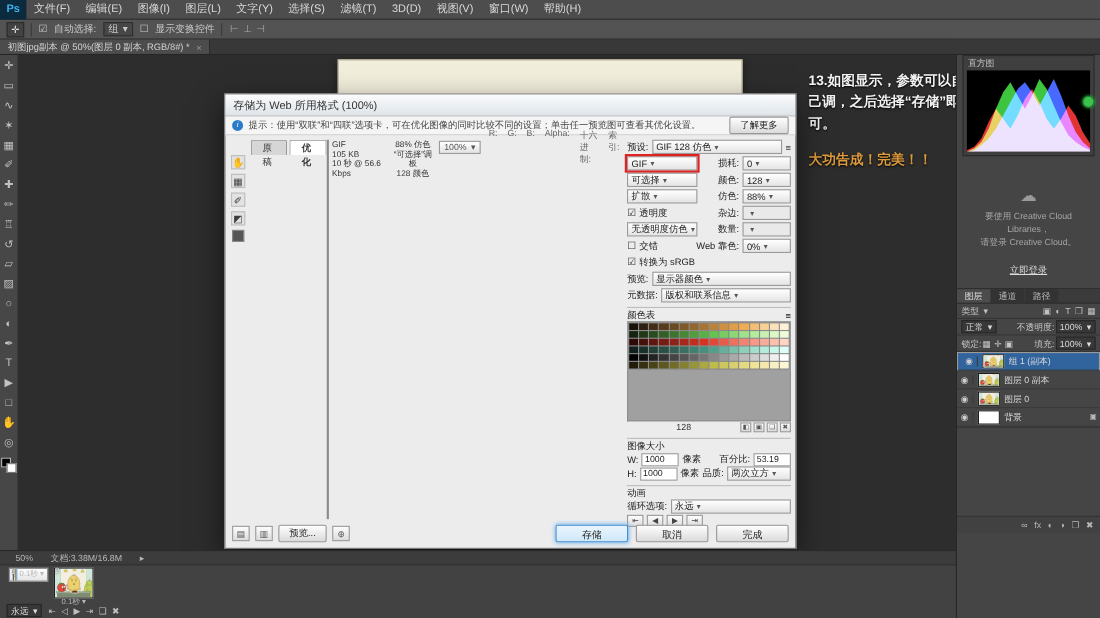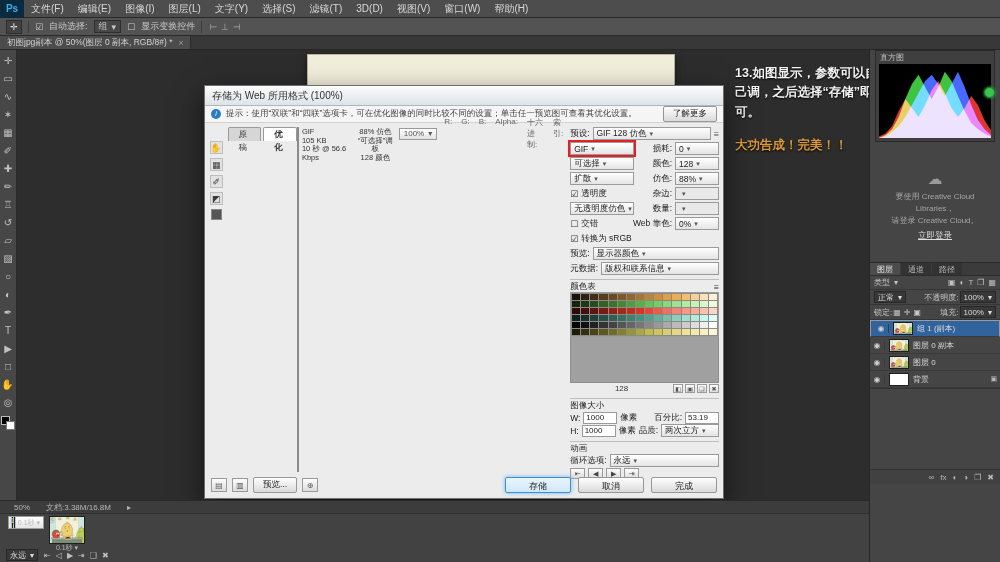--- a/index.html
+++ b/index.html
@@ -91,21 +91,21 @@
   
   .rightcol{position:absolute;left:869px;top:36px;width:131px;height:526px;background:#454545;border-left:1px solid #262626;}
   .rp-strip{height:12px;display:flex;align-items:center;justify-content:space-between;padding:0 5px;color:#9f9f9f;font-size:8px;background:#3d3d3d;border-bottom:1px solid #2b2b2b;}
   .hist-panel{position:absolute;top:14px;left:5px;right:5px;height:92px;background:#3f3f3f;border:1px solid #2a2a2a;}
   .hist-head{height:12px;display:flex;align-items:center;gap:4px;padding:0 4px;color:#c4c4c4;font-size:8px;}
   .hist-body{position:absolute;left:3px;right:3px;top:13px;bottom:3px;background:#000;}
   .hist-body svg{width:100%;height:100%;}
   .green-dot{position:absolute;right:-1px;top:36px;width:11px;height:11px;border-radius:50%;background:#3cc24e;border:1px solid #1c7a28;box-shadow:0 0 3px #2ec040;}
   .cc-panel{position:absolute;top:132px;left:8px;right:8px;text-align:center;color:#a6a6a6;font-size:8px;line-height:1.5;}
   .cc-cloud{font-size:15px;color:#9a9a9a;}
-  .cc-link{display:inline-block;margin-top:2px;color:#dcdcdc;text-decoration:underline;font-size:8.5px;}
+  .cc-link{display:inline-block;margin-top:12px;color:#dcdcdc;text-decoration:underline;font-size:8.5px;}
   .layers-panel{position:absolute;top:226px;left:0;right:0;height:222px;background:#454545;border-top:1px solid #2a2a2a;}
   .lp-tabs{height:13px;display:flex;gap:1px;background:#3b3b3b;border-bottom:1px solid #2c2c2c;font-size:8px;color:#bbb;}
   .lp-tab{padding:0 7px;line-height:13px;background:#333;}
   .lp-tab.on{background:#4c4c4c;color:#e4e4e4;}
   .lp-filter{height:14px;display:flex;align-items:center;gap:4px;padding:0 4px;color:#c2c2c2;font-size:8px;border-bottom:1px solid #353535;}
   .lp-blend,.lp-lock{height:15px;display:flex;align-items:center;gap:1px;padding:0 4px;color:#c6c6c6;font-size:8px;border-bottom:1px solid #353535;}
   .dsel{background:#383838;border:1px solid #272727;color:#ddd;height:12px;display:flex;align-items:center;gap:4px;padding:0 3px;font-size:8px;}
   .lp-rows{border-bottom:1px solid #353535;}
   .lp-row{height:17px;display:flex;align-items:center;gap:4px;border-bottom:1px solid #3a3a3a;color:#dcdcdc;font-size:8px;padding-right:3px;}
   .lp-row.sel{background:#31639c;}

